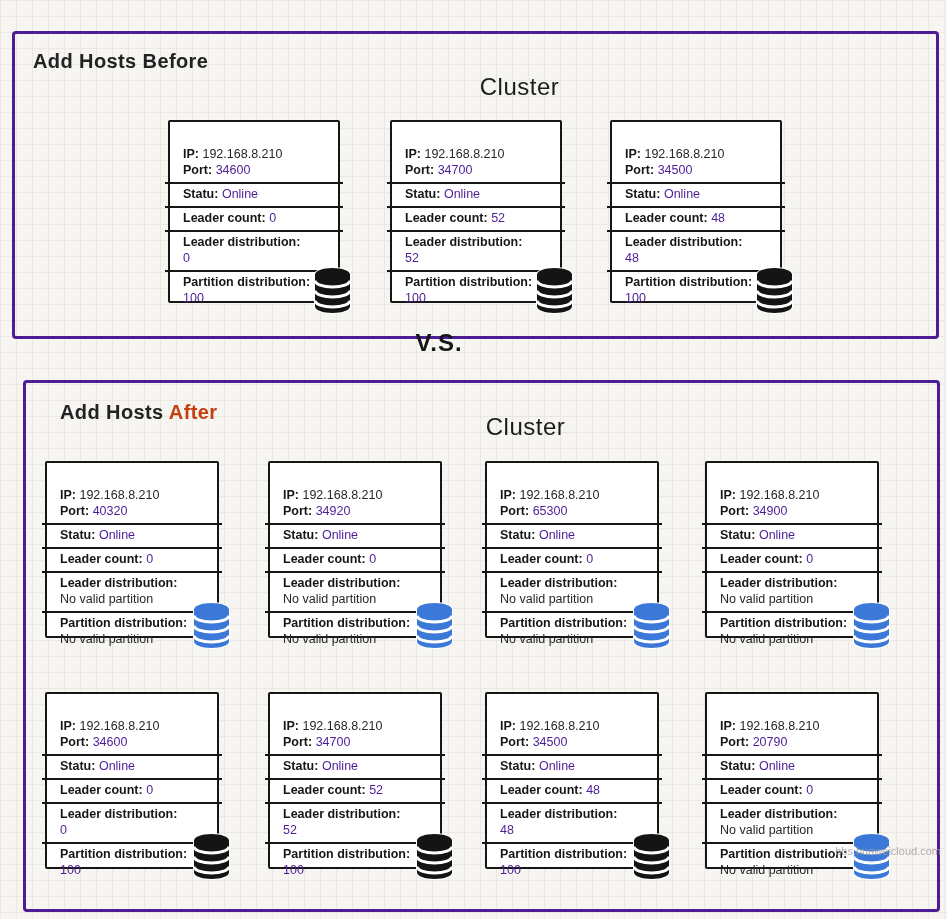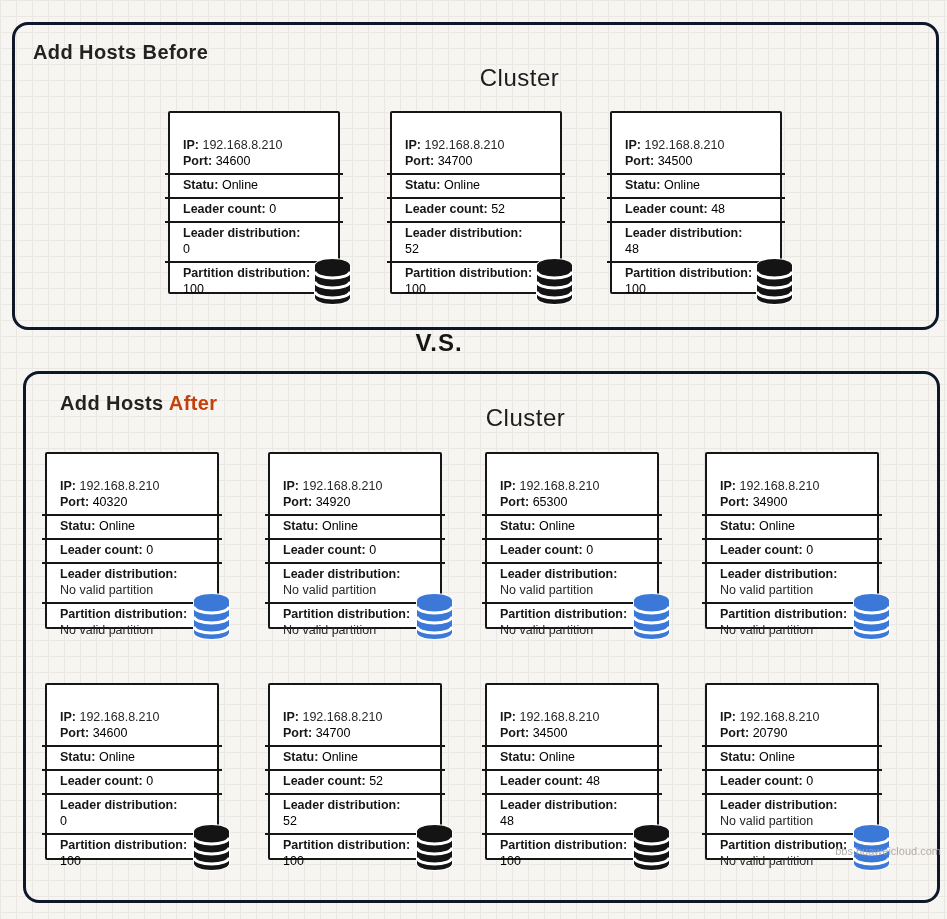--- a/index.html
+++ b/index.html
@@ -5,30 +5,30 @@
   html,body{margin:0;padding:0;}
   body{
     width:947px;height:919px;position:relative;overflow:hidden;
     font-family:"Liberation Sans",sans-serif;
     background-color:#f6f5f2;
     background-image:
       linear-gradient(#ebe7e3 1px, transparent 1px),
       linear-gradient(90deg, #ebe7e3 1px, transparent 1px);
     background-size:16px 16px,16px 16px;
   }
-  .panel{position:absolute;border:3px solid #0f172a;border-radius:16px;}
+  .panel{position:absolute;border:3px solid #4c1d95;border-radius:4px;margin-top:9px;}
   .ptitle{position:absolute;font-size:20px;font-weight:600;color:#222;letter-spacing:.4px;white-space:nowrap;}
   .ptitle .red{color:#c2410c;}
   .cluster{position:absolute;left:0;width:100%;text-align:center;font-size:24px;font-weight:500;color:#1c1c1c;letter-spacing:.5px;padding-left:44px;}
   .vs{position:absolute;top:329px;left:0;width:878px;text-align:center;font-size:24px;font-weight:bold;color:#161616;letter-spacing:1px;}
   .card{position:absolute;background:#fff;border:2px solid #161616;border-radius:2px;box-sizing:border-box;padding-top:22px;overflow:visible;}
   .sec{padding:2px 12px 4px 13px;}
   .ln{font-size:12.5px;line-height:16px;color:#262626;white-space:nowrap;}
   .lb{font-weight:bold;color:#161616;}
-  .vr{color:#000000;}
+  .vr{color:#4c1d95;}
   .vd{color:#262626;}
   .sep{height:0;border-top:2px solid #161616;margin:0 -5px;}
   .db{position:absolute;width:37px;height:47px;right:-13px;bottom:-13px;}
   .db.blue{color:#3b78d8;}
   .db.black{color:#141414;}
   .wm{position:absolute;right:6px;top:845px;text-align:right;color:#a59f99;z-index:6;line-height:1.2;}
   .wm1{font-size:23px;letter-spacing:3px;opacity:.8;}
   .wm2{font-size:11px;opacity:.85;}
 </style>
 </head>

